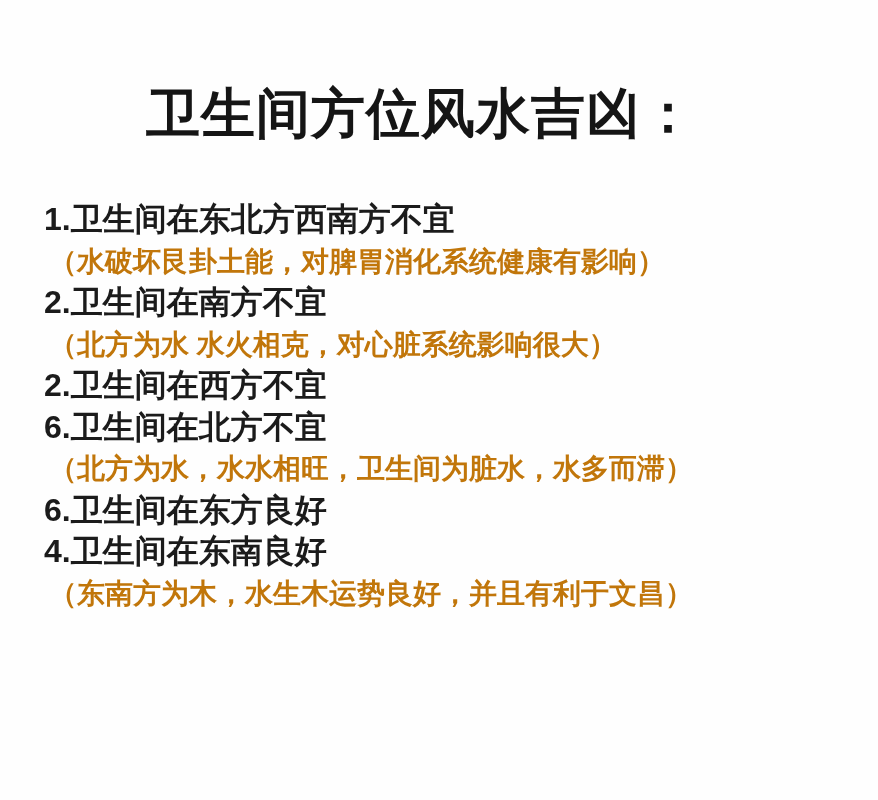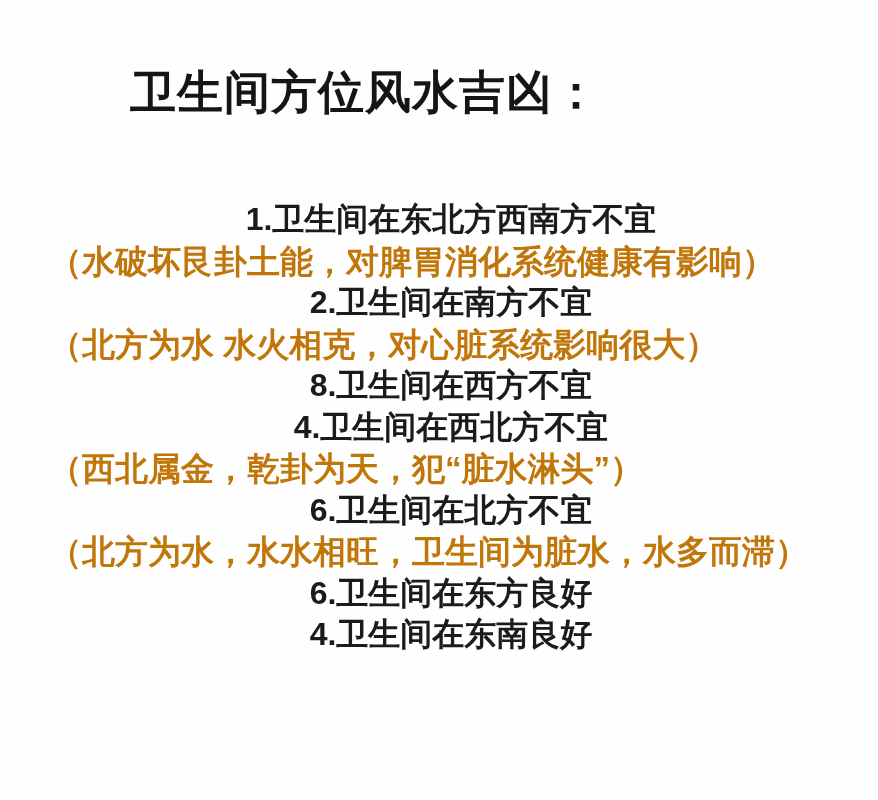--- a/index.html
+++ b/index.html
@@ -11,43 +11,42 @@
     height: 800px;
     background: #fefefe;
     overflow: hidden;
     position: relative;
     font-family: "Liberation Sans", "DejaVu Sans", sans-serif;
   }
   .page-title {
     position: absolute;
     top: 62px;
     left: 130px;
-    margin: 0;
-    font-size: 46px;
+    margin: 16px;
+    font-size: 54px;
     font-weight: 900;
     color: #151515;
     letter-spacing: 1px;
     white-space: nowrap;
   }
   .fengshui-list {
     position: absolute;
     top: 199px;
     left: 44px;
     right: 20px;
   }
   .item-heading {
     font-size: 32px;
     line-height: 41.5px;
     font-weight: 800;
     color: #1b1b1b;
     white-space: nowrap;
-    text-align: center;
   }
   .item-detail {
-    font-size: 33px;
+    font-size: 28px;
     line-height: 41.5px;
     font-weight: 700;
     color: #c1760a;
     padding-left: 5px;
     white-space: nowrap;
   }
 </style>
 </head>
 <body>
 
@@ -56,29 +55,26 @@
 <main class="fengshui-list">
   <section class="list-item">
     <div class="item-heading">1.卫生间在东北方西南方不宜</div>
     <div class="item-detail">（水破坏艮卦土能，对脾胃消化系统健康有影响）</div>
   </section>
   <section class="list-item">
     <div class="item-heading">2.卫生间在南方不宜</div>
     <div class="item-detail">（北方为水 水火相克，对心脏系统影响很大）</div>
   </section>
   <section class="list-item">
-    <div class="item-heading">8.卫生间在西方不宜</div>
-  </section>
-  <section class="list-item">
-    <div class="item-heading">4.卫生间在西北方不宜</div>
-    <div class="item-detail">（西北属金，乾卦为天，犯“脏水淋头”）</div>
+    <div class="item-heading">2.卫生间在西方不宜</div>
   </section>
   <section class="list-item">
     <div class="item-heading">6.卫生间在北方不宜</div>
     <div class="item-detail">（北方为水，水水相旺，卫生间为脏水，水多而滞）</div>
   </section>
   <section class="list-item">
     <div class="item-heading">6.卫生间在东方良好</div>
   </section>
   <section class="list-item">
     <div class="item-heading">4.卫生间在东南良好</div>
+    <div class="item-detail">（东南方为木，水生木运势良好，并且有利于文昌）</div>
   </section>
 </main>
 
 </body></html>

